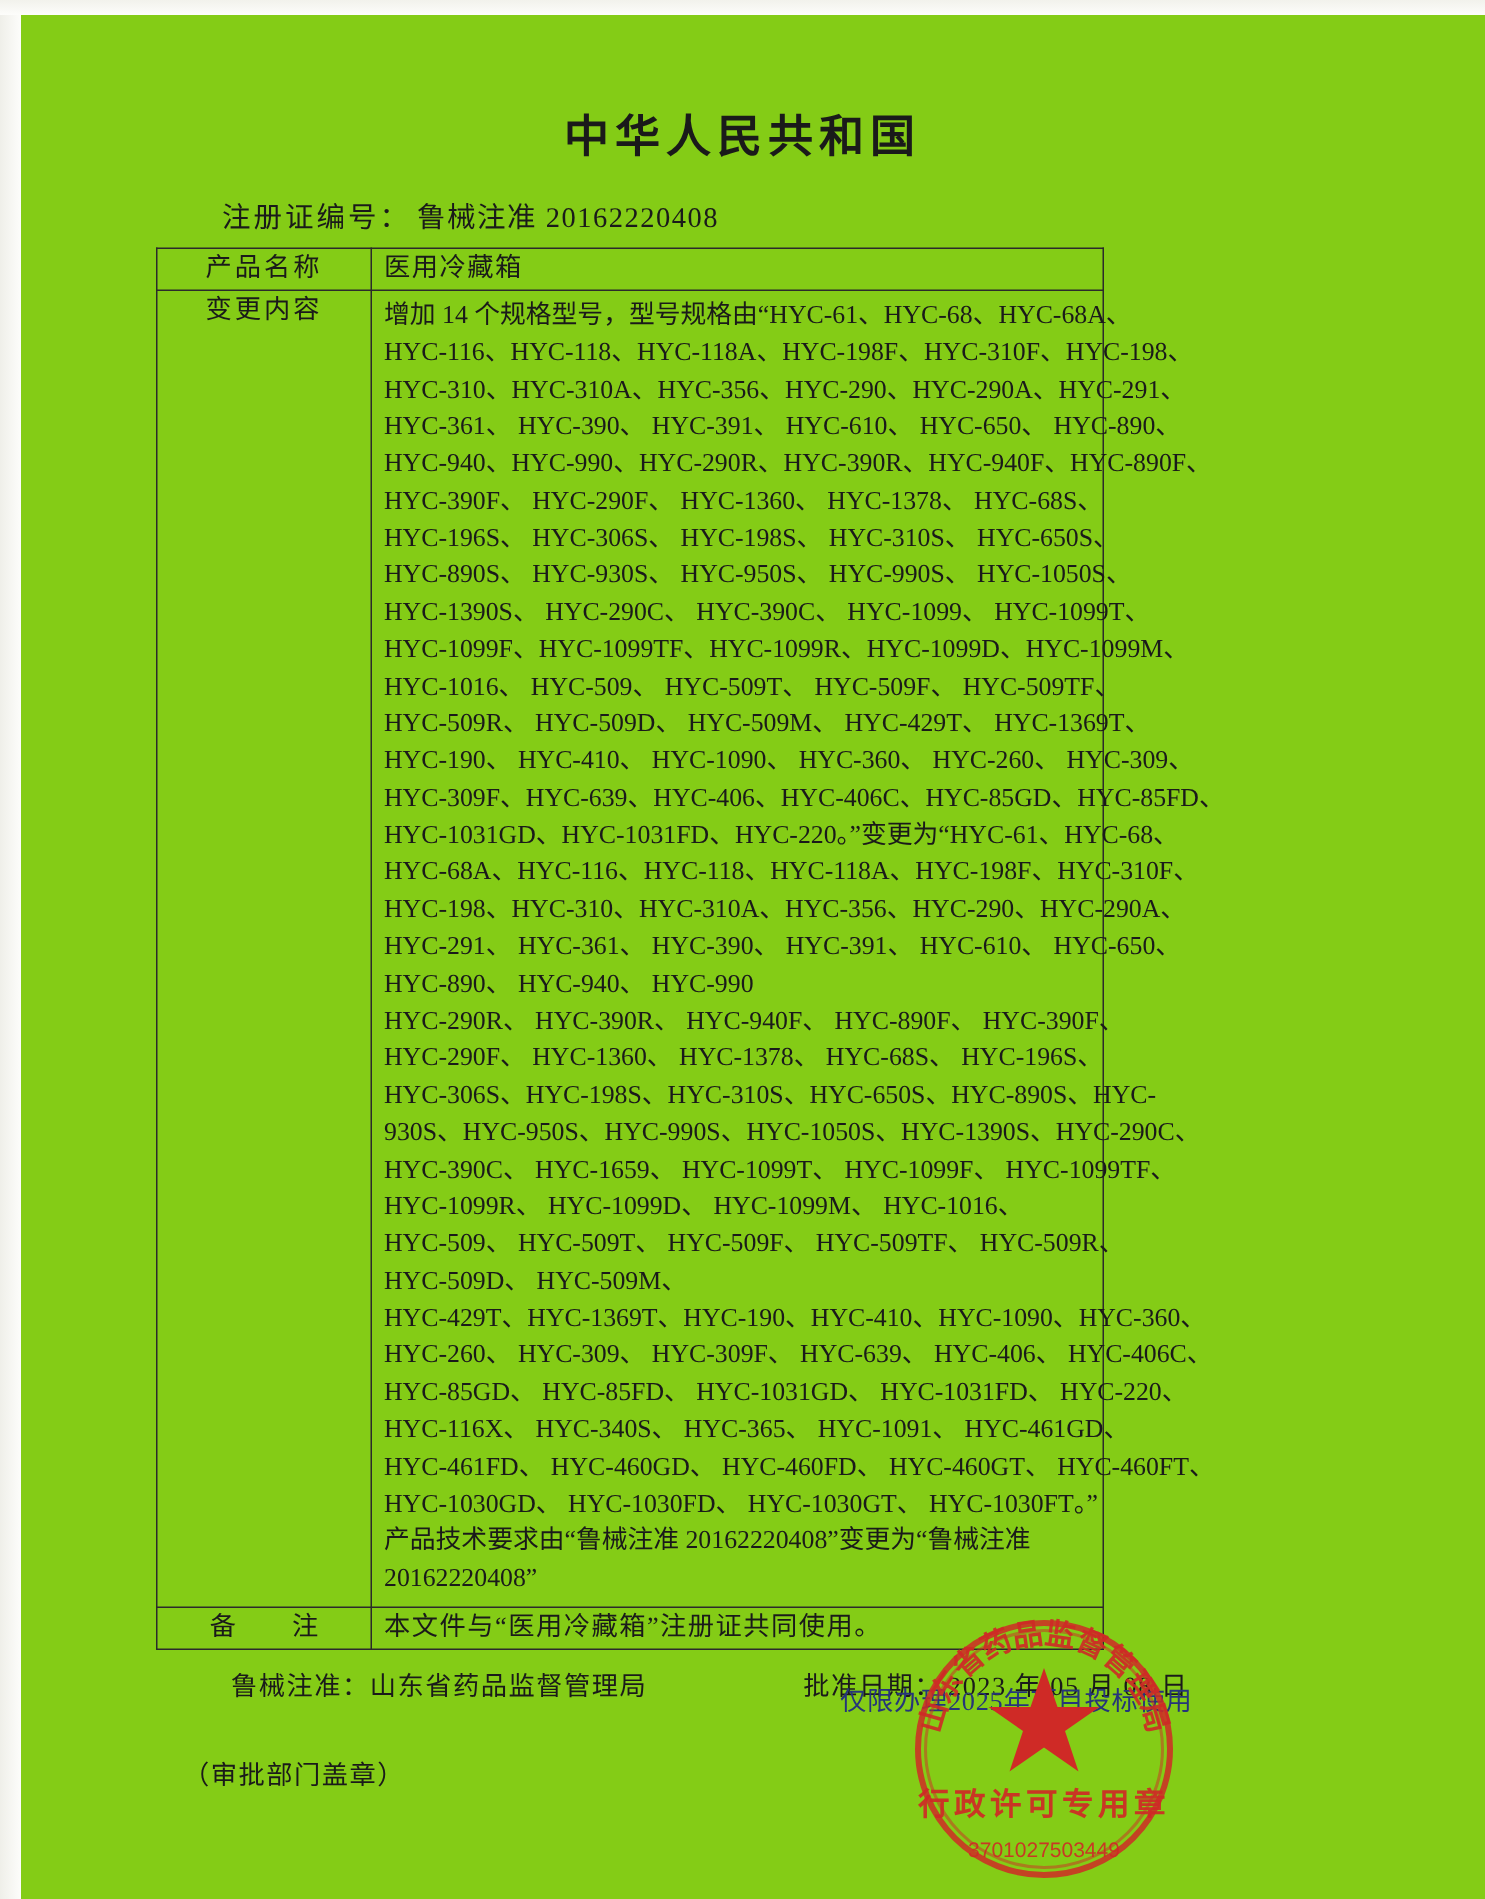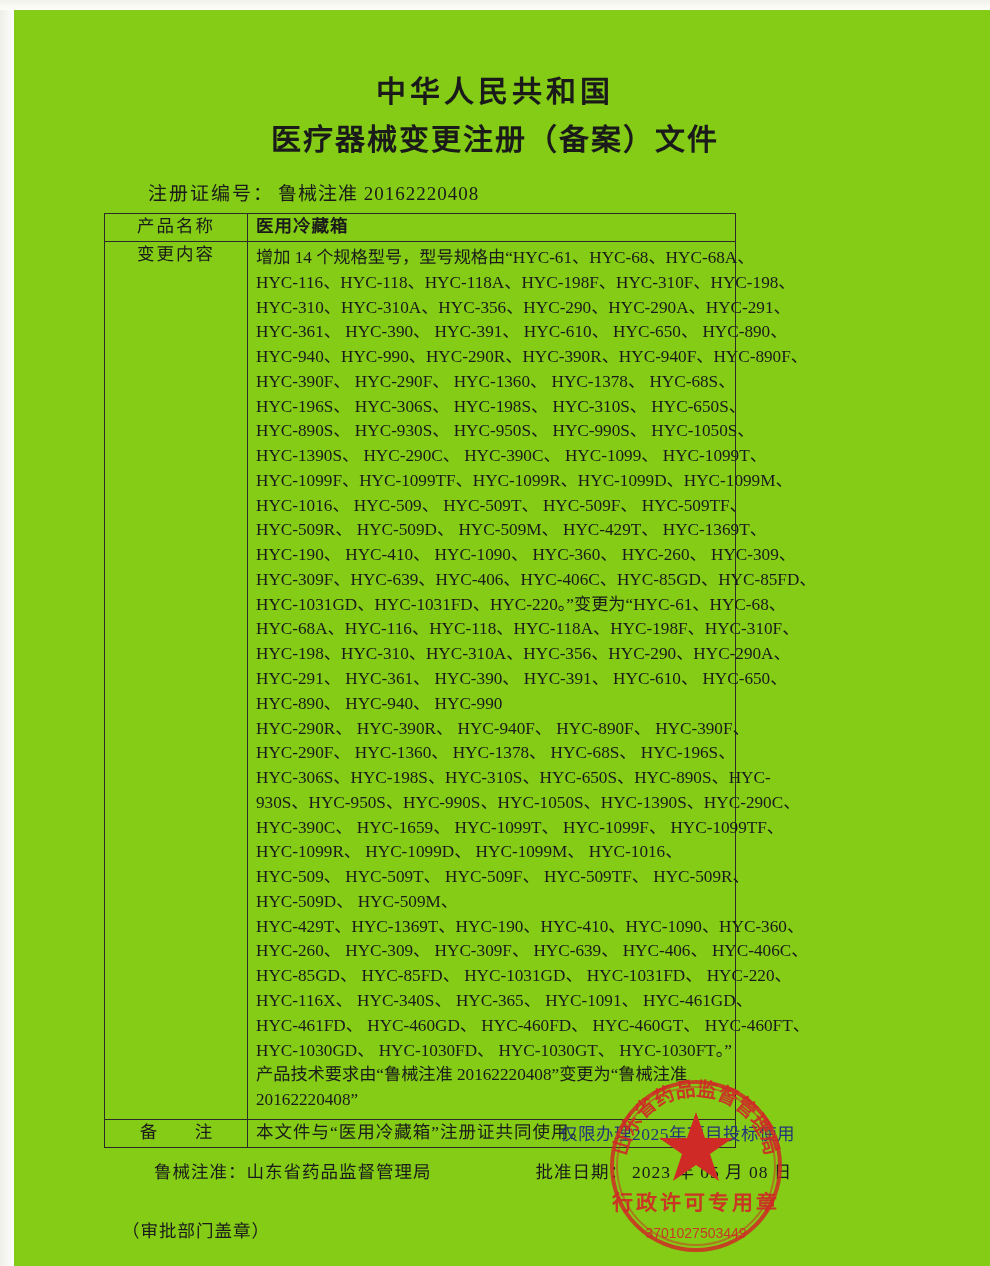--- a/index.html
+++ b/index.html
@@ -78,21 +78,20 @@
     letter-spacing: 2px;
     font-size: 18px;
     white-space: nowrap;
   }
   td.label.spaced { letter-spacing: 10px; text-indent: 10px; }
   td.value-name {
     font-size: 18px;
     padding-top: 6px;
     padding-bottom: 6px;
     letter-spacing: 1px;
-    font-weight: bold;
   }
   td.value-body {
     padding-top: 8px;
     padding-bottom: 8px;
   }
   .body-lines p {
     margin: 0;
     font-size: 17.2px;
     line-height: 1.44;
     letter-spacing: 0px;
@@ -182,21 +181,20 @@
 </style>
 </head>
 <body>
 
 <div class="page">
   <div class="paper-edge-left"></div>
   <div class="paper-edge-top"></div>
 
   <div class="title-block">
     <div class="title-line1">中华人民共和国</div>
-    <div class="title-line2">医疗器械变更注册（备案）文件</div>
   </div>
 
   <div class="reg-no">
     <span class="reg-label">注册证编号：</span><span class="reg-value">鲁械注准 20162220408</span>
   </div>
 
   <table class="doc">
     <tbody>
         <tr>
       <td class="label">产品名称</td>

